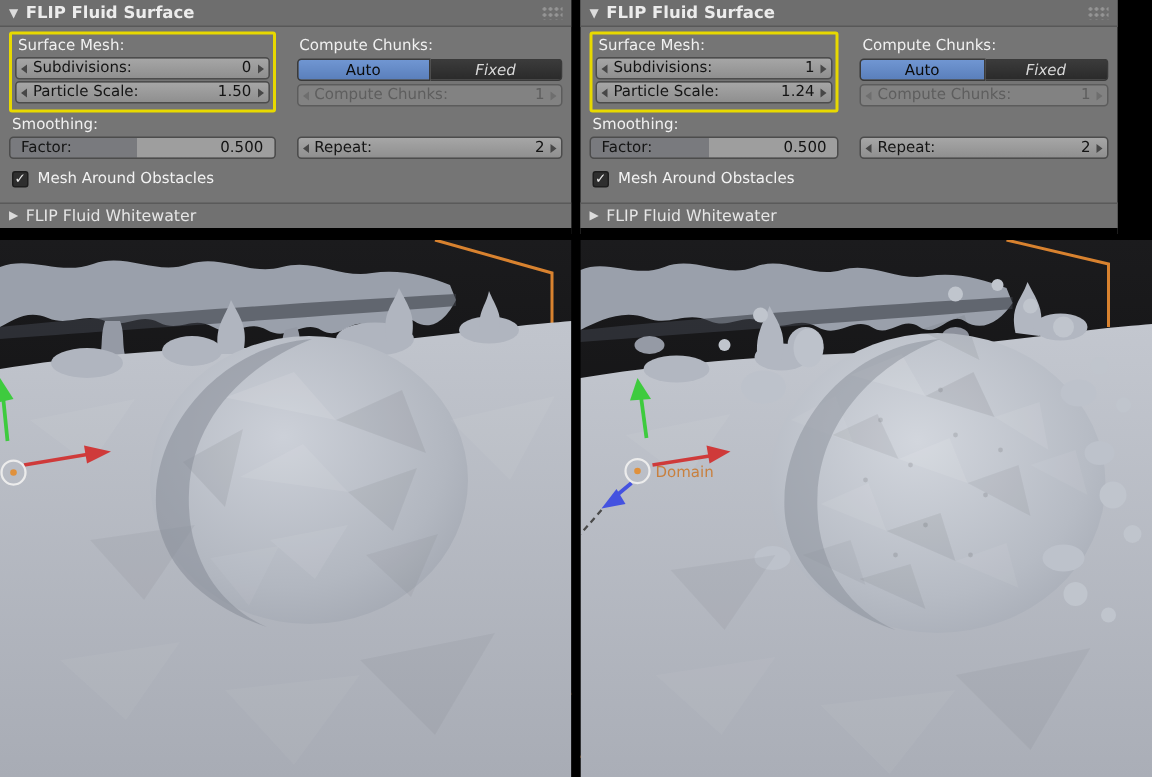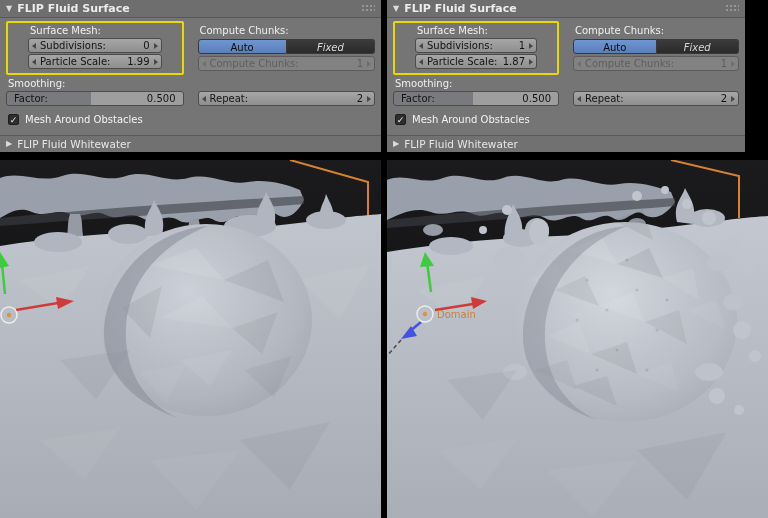--- a/index.html
+++ b/index.html
@@ -18,21 +18,21 @@
   .phdr .ttl { color: #ececec; font-size: 11px; font-weight: bold; }
   .dots { margin-left: auto; width: 14px; height: 9px; background-image: radial-gradient(circle, #9d9d9d 1px, transparent 1.3px); background-size: 4px 4px; opacity: .85; }
 
   .pbody { padding: 3px 6px 0; }
   .prow { display: flex; gap: 14px; }
   .half { flex: 1; min-width: 0; }
   .half.pad { padding-top: 3px; }
   .glabel { color: #f0f0f0; font-size: 10px; height: 13px; line-height: 13px; padding-left: 2px; white-space: nowrap; }
   .glabel.smoothing { margin-top: 2px; }
 
-  .hl { border: 2px solid #e8d900; border-radius: 2px; padding: 1px 20px 3px; }
+  .hl { border: 2px solid #e8d900; border-radius: 2px; padding: 1px 2px 3px; }
 
   .field { height: 15px; border: 1px solid #4c4c4c; border-radius: 3px;
            background: linear-gradient(#a6a6a6, #8f8f8f);
            display: flex; align-items: center; font-size: 10px; color: #141414;
            margin: 1px 0; padding: 0 3px; white-space: nowrap; overflow: hidden; }
   .field .lbl { flex: 1; padding-left: 4px; overflow: hidden; text-overflow: ellipsis; }
   .field .val { padding-right: 4px; }
   .stepL { width: 0; height: 0; border-top: 3px solid transparent; border-bottom: 3px solid transparent; border-right: 4px solid #474747; flex: none; }
   .stepR { width: 0; height: 0; border-top: 3px solid transparent; border-bottom: 3px solid transparent; border-left: 4px solid #474747; flex: none; }
   .field.disabled { background: #828282; border-color: #5c5c5c; color: #5e5e5e; }
@@ -75,21 +75,21 @@
               <div class="glabel">Surface Mesh:</div>
               <div class="field">
                 <span class="stepL"></span>
                 <span class="lbl">Subdivisions:</span>
                 <span class="val">0</span>
                 <span class="stepR"></span>
               </div>
               <div class="field">
                 <span class="stepL"></span>
                 <span class="lbl">Particle Scale:</span>
-                <span class="val">1.99</span>
+                <span class="val">1.50</span>
                 <span class="stepR"></span>
               </div>
             </div>
           </div>
           <div class="half pad">
             <div class="glabel">Compute Chunks:</div>
             <div class="btnrow">
               <div class="btn auto">Auto</div>
               <div class="btn fixed">Fixed</div>
             </div>
@@ -215,21 +215,21 @@
               <div class="glabel">Surface Mesh:</div>
               <div class="field">
                 <span class="stepL"></span>
                 <span class="lbl">Subdivisions:</span>
                 <span class="val">1</span>
                 <span class="stepR"></span>
               </div>
               <div class="field">
                 <span class="stepL"></span>
                 <span class="lbl">Particle Scale:</span>
-                <span class="val">1.87</span>
+                <span class="val">1.24</span>
                 <span class="stepR"></span>
               </div>
             </div>
           </div>
           <div class="half pad">
             <div class="glabel">Compute Chunks:</div>
             <div class="btnrow">
               <div class="btn auto">Auto</div>
               <div class="btn fixed">Fixed</div>
             </div>

